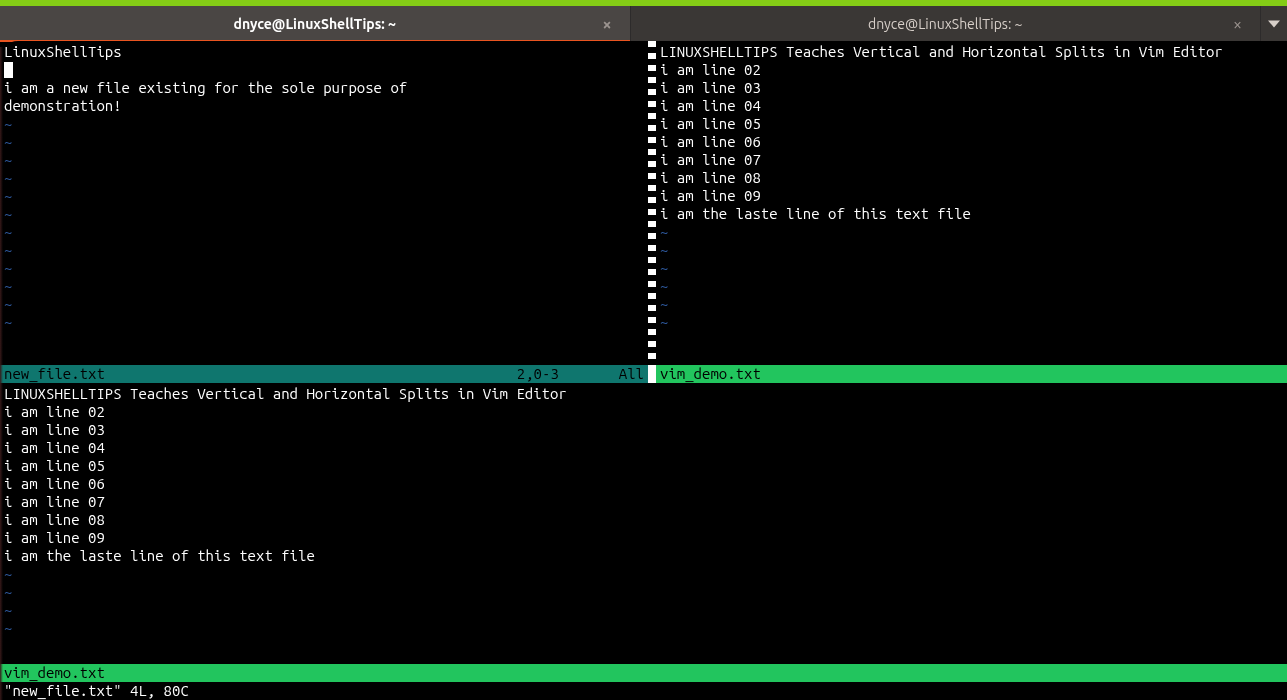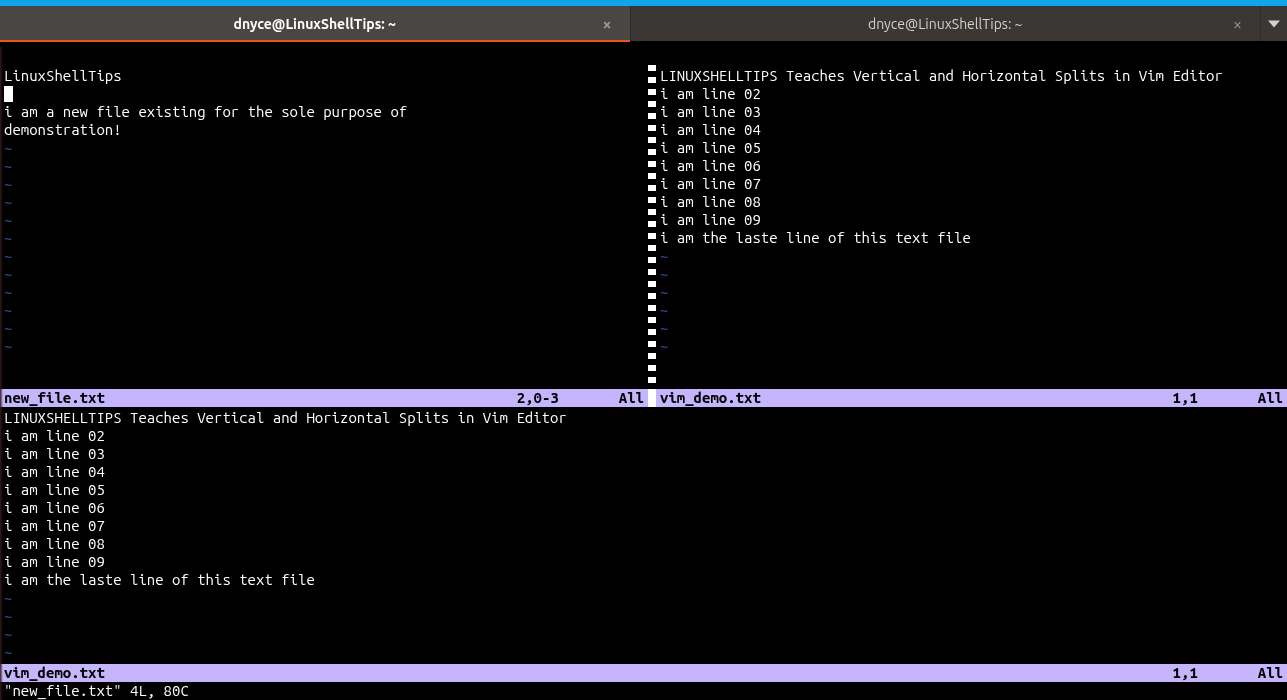--- a/index.html
+++ b/index.html
@@ -10,23 +10,22 @@
     font-size: 15px;
     background: #000;
     color: #fff;
     overflow: hidden;
   }
   .frame {
     width: 100%;
     height: 100%;
     display: flex;
     flex-direction: column;
-    border-top: 6px solid #0ea5e9;
-    position: relative;
-    gap: 24px;
+    border-top: 6px solid #84cc16;
+    position: relative;
   }
   
   .tabbar {
     height: 35px;
     background: #3a3735;
     display: flex;
     position: relative;
     font-family: "Ubuntu", "DejaVu Sans", sans-serif;
     font-size: 14px;
     color: #d7cfc9;
@@ -105,32 +104,33 @@
   }
   .tilde { color: #2e5aa0; }
   .cursor-block {
     display: inline-block;
     width: 9px;
     height: 16px;
     background: #fff;
     vertical-align: text-bottom;
   }
   .statusline {
-    background: #c4b5fd;
+    background: #0f766e;
     color: #000;
-    font-weight: bold;
+    font-weight: normal;
     display: flex;
     height: 18px;
     font-size: 15px;
     padding: 0 4px;
   }
   .statusline.inactive {
-    background: #c4b5fd;
+    background: #22c55e;
     color: #000;
-    font-weight: bold;
+    font-weight: normal;
+    flex-direction: column;
   }
   .statusline .fname { flex: 0 0 auto; }
   .statusline .mid { flex: 1; }
   .statusline .pos { flex: 0 0 auto; padding-right: 60px; }
   .statusline .all { flex: 0 0 auto; }
   .bottom-pane {
     flex: 1;
     position: relative;
     display: flex;
     flex-direction: column;

